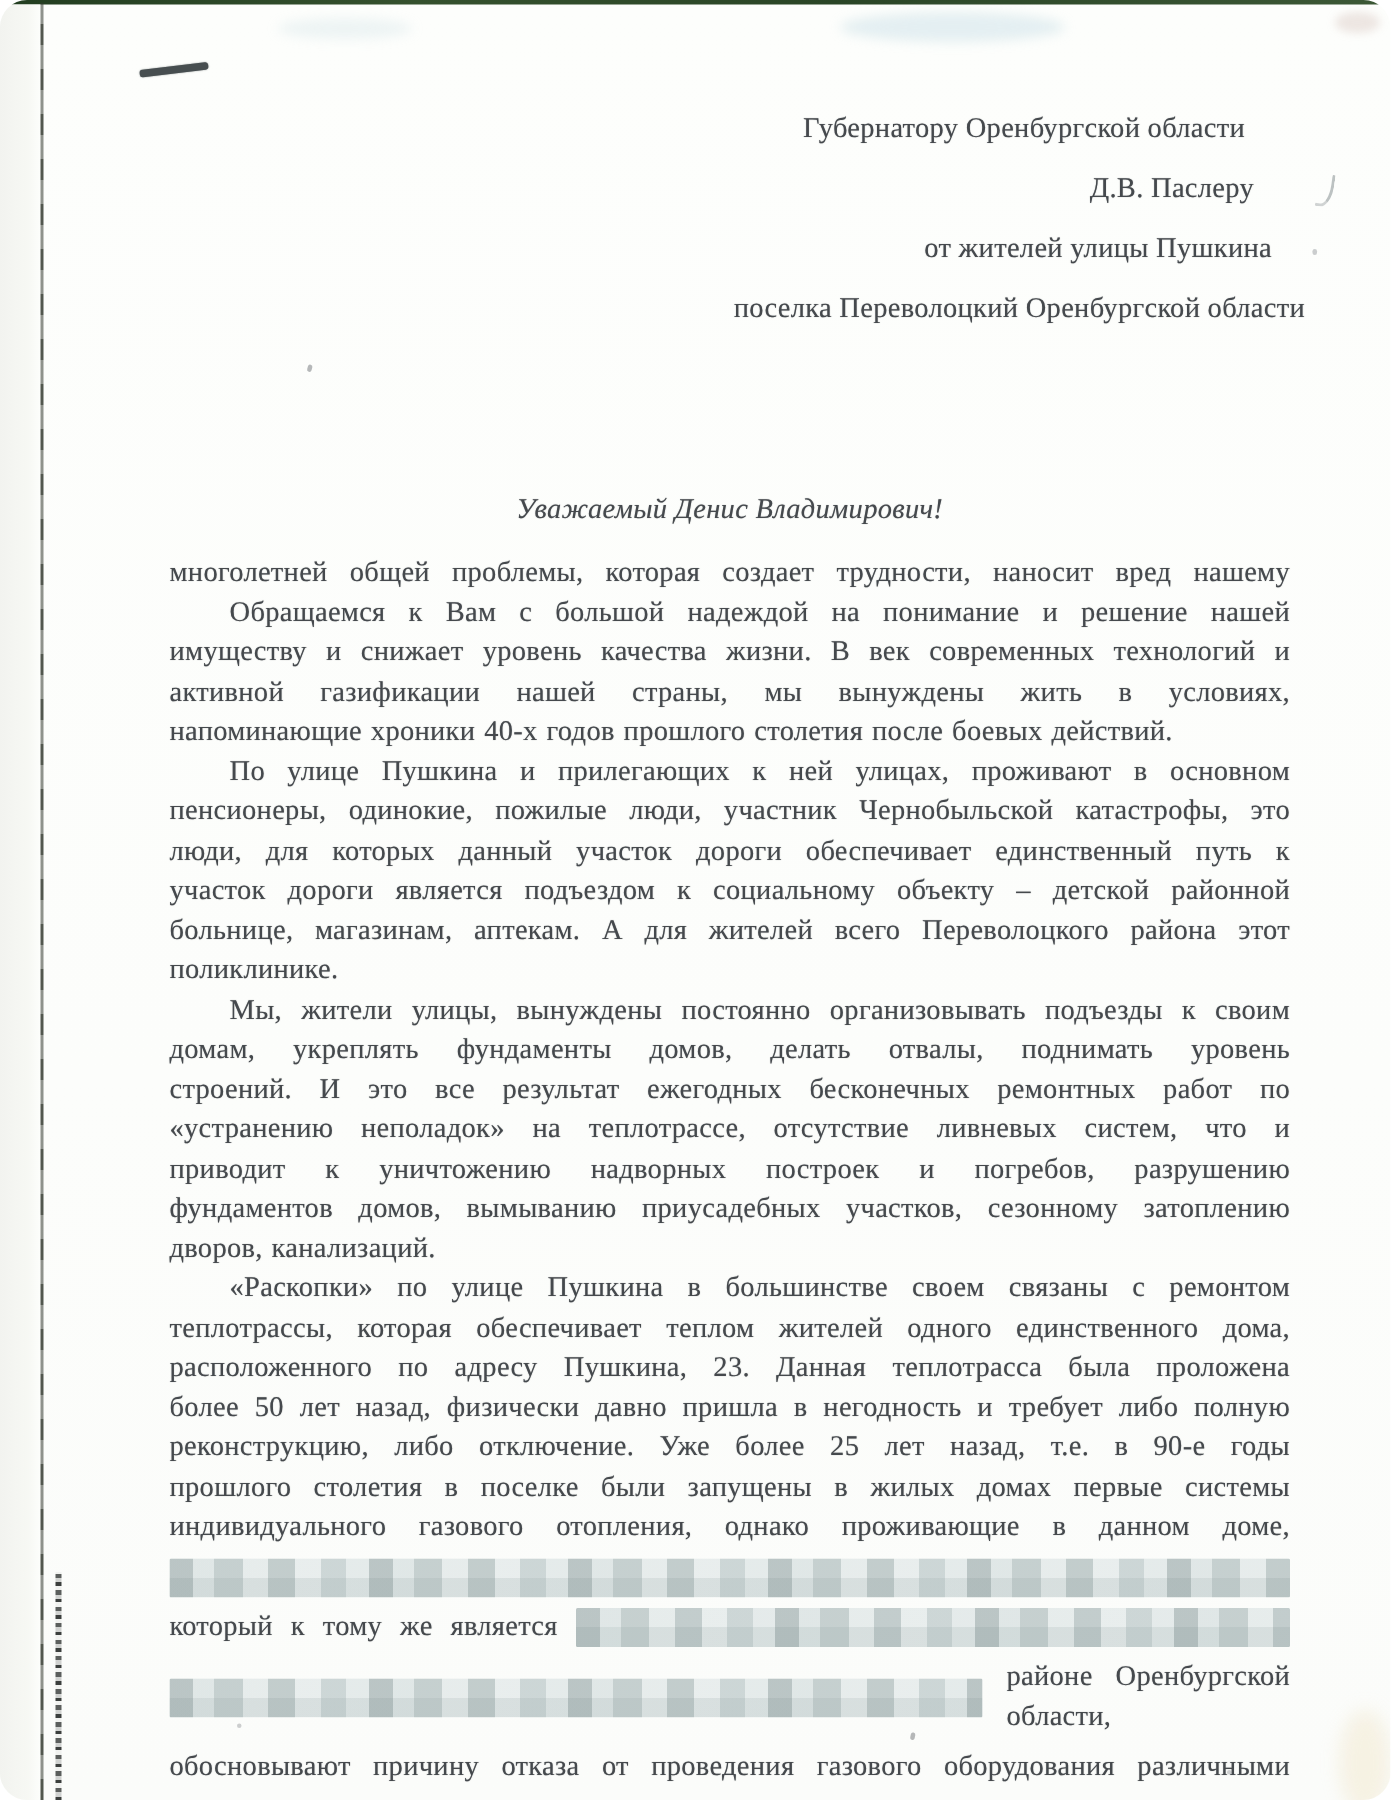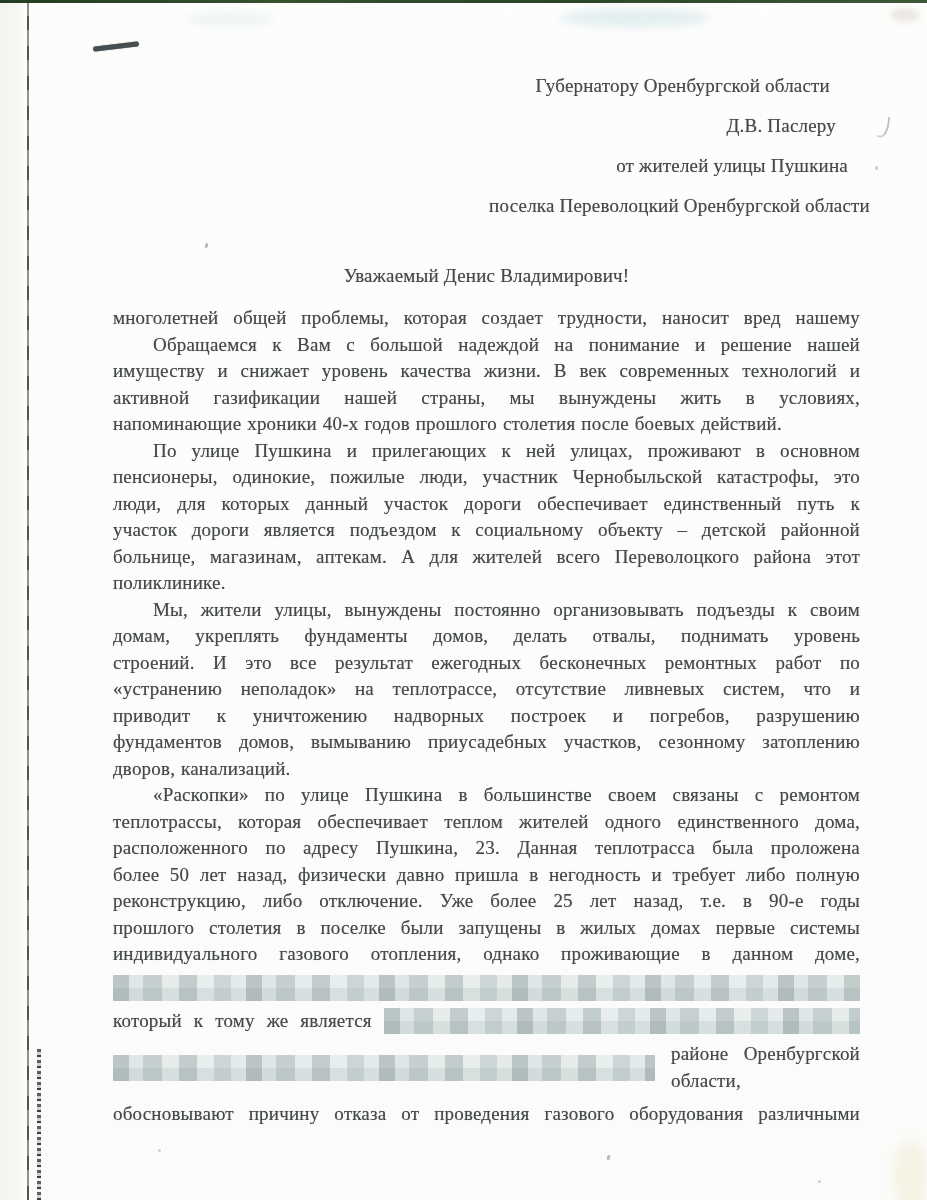--- a/index.html
+++ b/index.html
@@ -3,20 +3,21 @@
 <meta charset="utf-8">
 <style>
   html,body{margin:0;padding:0;background:#ffffff;}
   .page{
     position:relative;
     width:927px;height:1200px;
     overflow:hidden;
     background:linear-gradient(180deg,#fdfefc 0%,#fcfdfb 60%,#fbfcfa 100%);
     font-family:"Liberation Serif","DejaVu Serif",serif;
     color:#45494d;
+    border-radius:18px;
   }
   
   .edge-top{position:absolute;top:0;left:0;width:927px;height:3px;
     background:linear-gradient(90deg,#223d20,#35512e 30%,#2a4526 60%,#3c5836);}
   .edge-left-strip{position:absolute;top:3px;left:0;width:27px;height:1197px;
     background:linear-gradient(90deg,#f2f3ef,#f7f8f4 70%,#fdfefc);}
   .edge-left-line{position:absolute;top:2px;left:27px;width:2px;height:1198px;
     background:repeating-linear-gradient(0deg,rgba(52,58,48,.85) 0 14px,rgba(52,58,48,.55) 14px 30px);}
   .binding-shadow{position:absolute;left:37px;top:1048px;width:4px;height:152px;
     background:repeating-linear-gradient(0deg,rgba(38,42,40,.9) 0 2px,rgba(38,42,40,.2) 2px 5px,rgba(38,42,40,.75) 5px 8px,rgba(38,42,40,.05) 8px 11px);
@@ -37,23 +38,23 @@
   .speck.s3{left:158px;top:1149px;height:3px;background:rgba(95,100,105,.3);}
   .speck.s4{left:818px;top:1180px;height:3px;background:rgba(95,100,105,.3);}
   .speck.s5{left:875px;top:166px;height:4px;background:rgba(110,115,120,.35);}
   
   .recipient{margin:66px 57px 0 113px;text-align:right;
     font-size:19px;line-height:40px;letter-spacing:.2px;
     text-shadow:0 0 .7px rgba(69,73,77,.55);}
   .recipient .rline:nth-child(1){margin-right:40px;}
   .recipient .rline:nth-child(2){margin-right:34px;}
   .recipient .rline:nth-child(3){margin-right:22px;}
-  .salutation{margin-top:36px;width:747px;margin-left:113px;text-align:center;
+  .salutation{margin-top:100px;width:747px;margin-left:113px;text-align:center;
     font-size:19px;line-height:27px;letter-spacing:.2px;
-    text-shadow:0 0 .7px rgba(69,73,77,.55);}
+    text-shadow:0 0 .7px rgba(69,73,77,.55);font-style:italic;}
   .body{margin:16px 67px 0 113px;width:747px;font-size:19px;letter-spacing:.2px;
     text-shadow:0 0 .7px rgba(69,73,77,.55);}
   .line{line-height:26.5px;text-align:justify;text-align-last:justify;word-spacing:1px;}
   .line.indent{text-indent:40px;}
   .line.last{text-align-last:left;}
   .line.flex{display:flex;align-items:center;text-align:left;text-align-last:auto;}
   .line.flex .pre{word-spacing:7px;white-space:nowrap;}
   .line.flex .post{flex:1;text-align:justify;text-align-last:justify;padding-left:16px;}
   .para:last-child .line:nth-child(n+8){margin-top:7px;}
   .mosaic{height:26px;display:inline-block;border-radius:1px;

